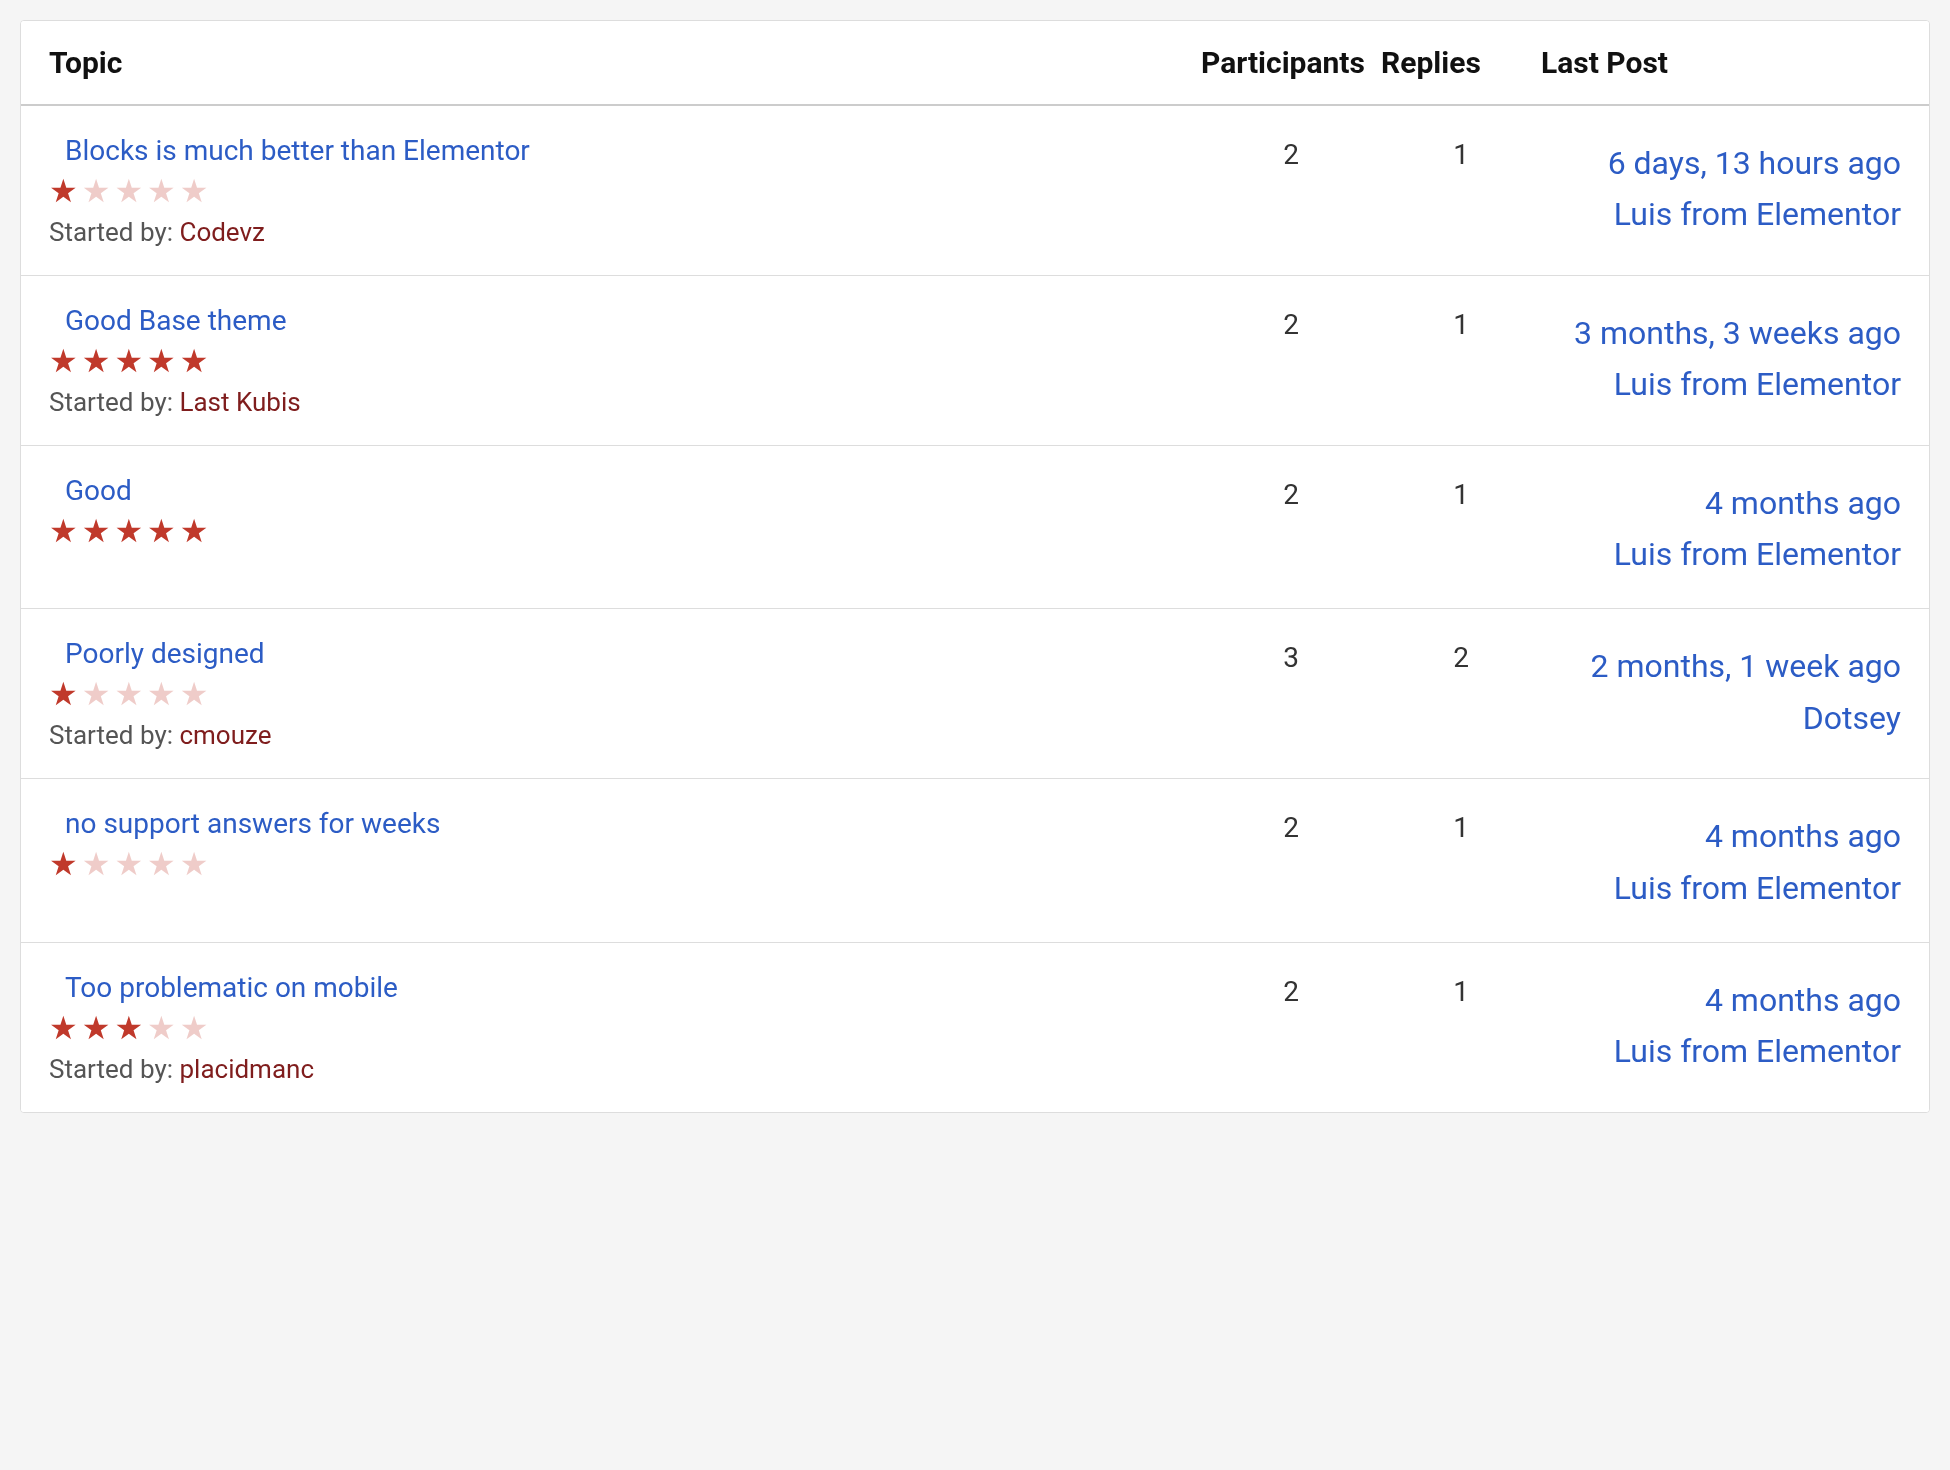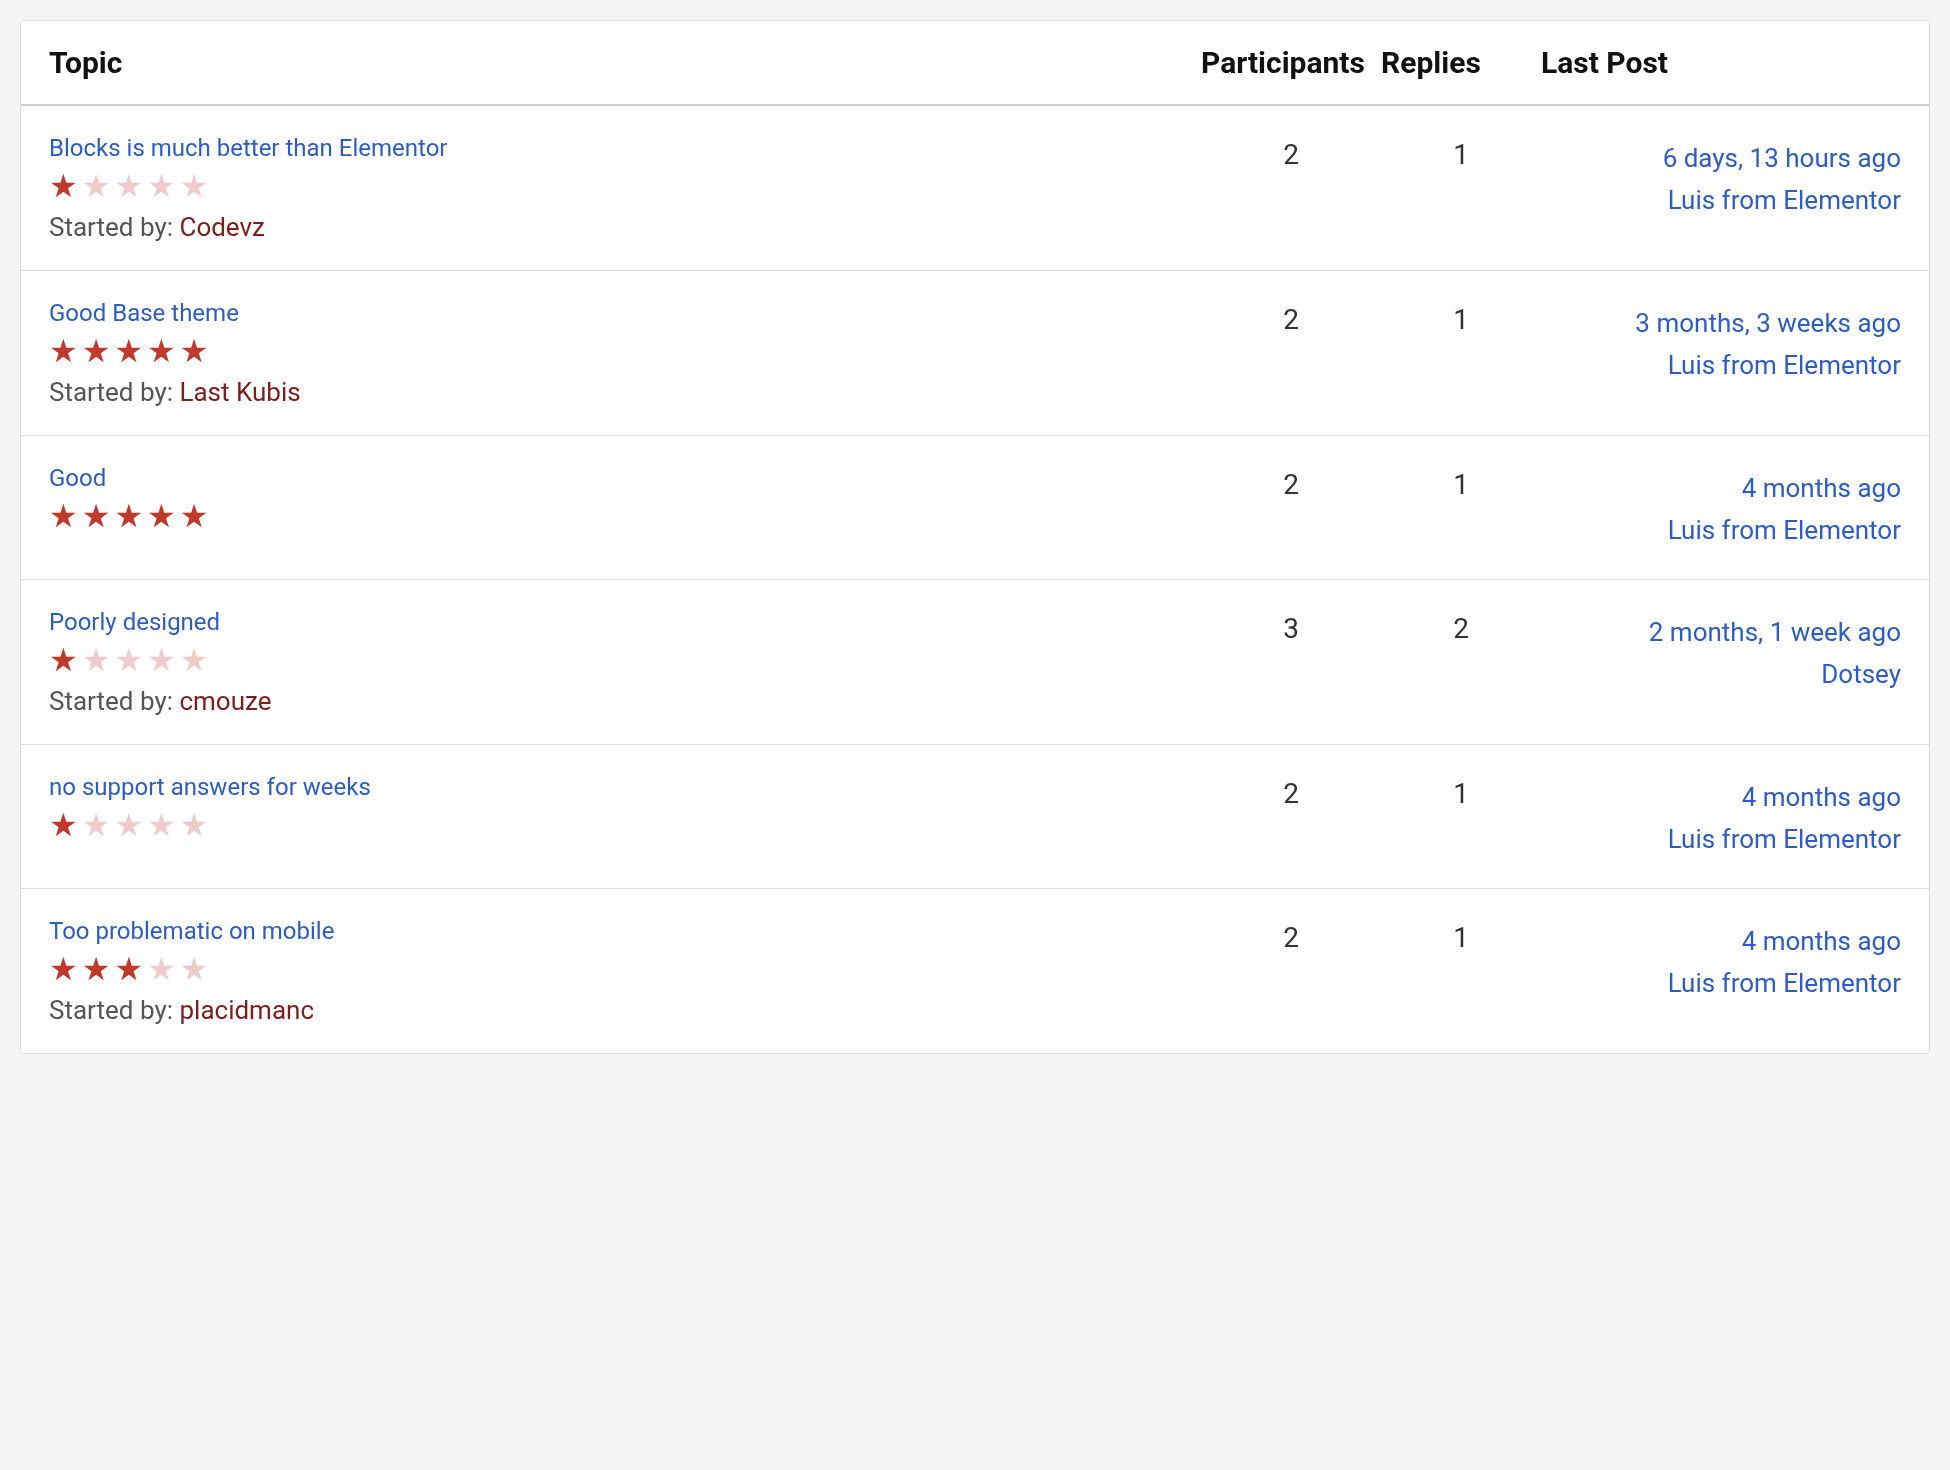--- a/index.html
+++ b/index.html
@@ -53,26 +53,27 @@
     .topic-row:last-child {
       border-bottom: none;
     }
 
     .topic-cell {
       padding-right: 20px;
     }
 
     .topic-title {
       color: #2c5cc5;
-      font-size: 24px;
+      font-size: 28px;
       font-weight: 400;
       text-decoration: none;
       display: block;
       margin-bottom: 8px;
       cursor: pointer;
+      margin-left: 16px;
     }
 
     .stars {
       display: flex;
       gap: 4px;
       margin-bottom: 10px;
     }
 
     .star {
       font-size: 32px;
@@ -101,21 +102,21 @@
 
     .num-cell {
       text-align: center;
       font-size: 28px;
       color: #333;
       padding-top: 4px;
     }
 
     .last-post-cell {
       text-align: right;
-      font-size: 26px;
+      font-size: 32px;
       color: #2c5cc5;
       padding-top: 4px;
       line-height: 1.6;
     }
   </style>
 </head>
 <body>
 
 <div class="table-container">
 

